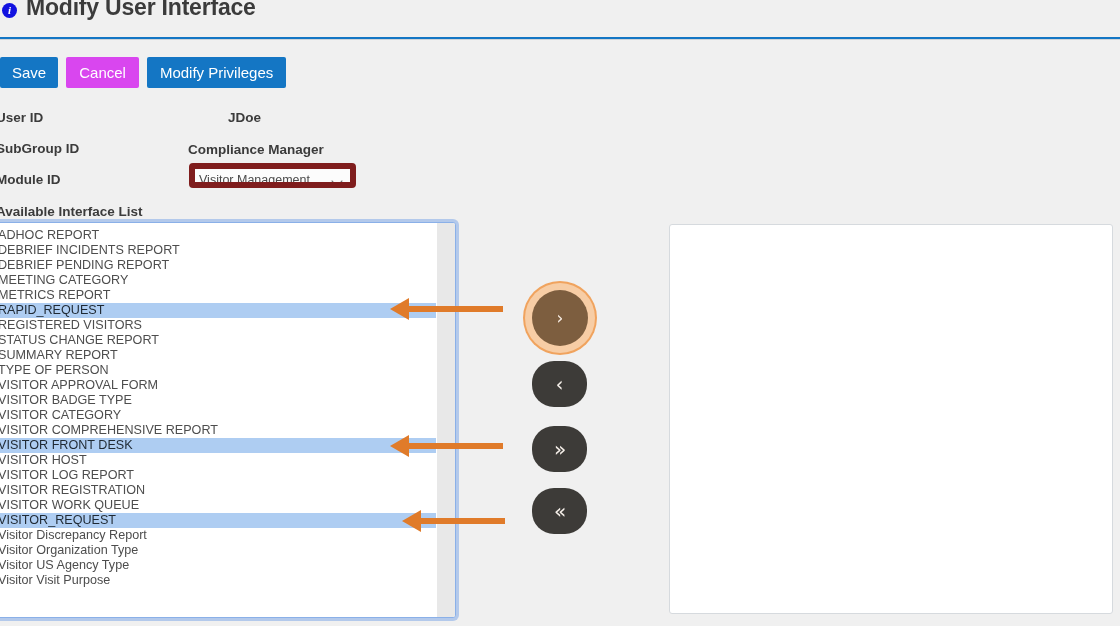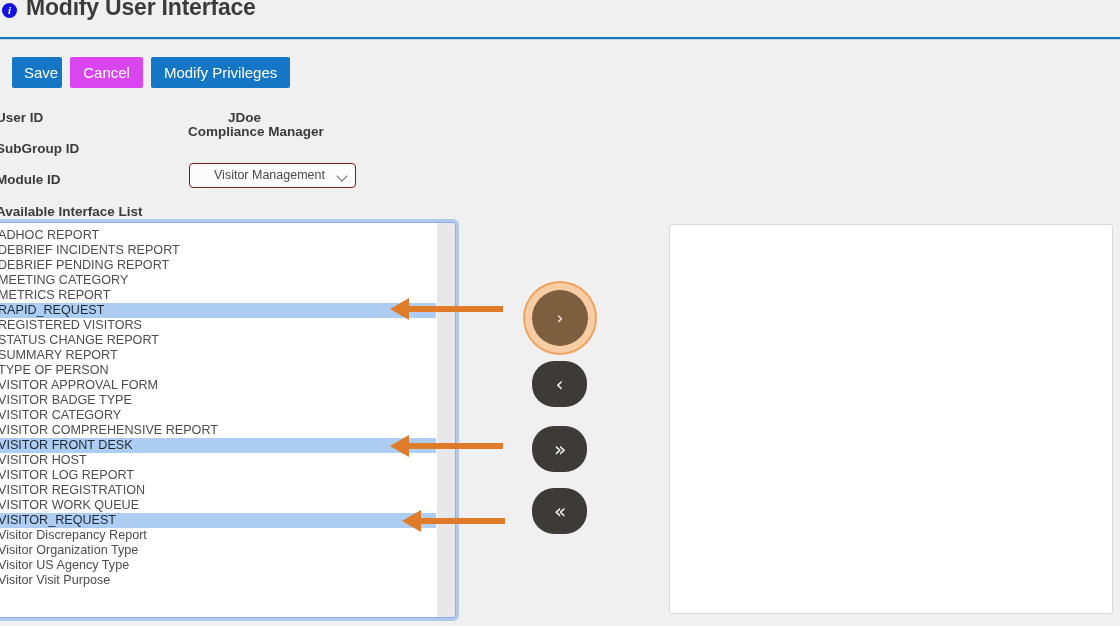--- a/index.html
+++ b/index.html
@@ -72,53 +72,53 @@
     color: #ffffff;
     font-family: "Liberation Sans", sans-serif;
     font-size: 15px;
     line-height: 31px;
     text-align: center;
     cursor: pointer;
     white-space: nowrap;
     display: inline-block;
   }
   .btn.dark { background: #d946ef; }
-  .btn.first { margin-left: 12px; padding-left: 12px; padding-right: 4px; }
+  .btn.first { margin-left: 0; padding-left: 12px; padding-right: 12px; }
 
   
   .field-label {
     position: absolute;
     font-size: 13.5px;
     font-weight: bold;
     color: #3b3b3b;
     white-space: nowrap;
   }
   .field-value {
     position: absolute;
     font-size: 13.5px;
     font-weight: bold;
     color: #3b3b3b;
     white-space: nowrap;
   }
   #lbl-userid    { left: -4px; top: 110px; }
   #val-userid    { left: 188px; top: 110px; margin-left: 40px; }
   #lbl-subgroup  { left: -4px; top: 141px; }
-  #val-subgroup  { left: 188px; top: 124px; }
+  #val-subgroup  { left: 188px; top: 142px; }
   #lbl-module    { left: -4px; top: 172px; }
 
   .select-box {
     position: absolute;
     left: 189px; top: 163px;
     width: 167px; height: 25px;
     background: #fcfcfc;
-    border: 1px solid #7f1d1d;
+    border: 6px solid #7f1d1d;
     border-radius: 4px;
     font-size: 12.5px;
     color: #4a4a4a;
-    padding: 0 24px 0 24px;
+    padding: 0 24px 0 4px;
     line-height: 23px;
     cursor: pointer;
     white-space: nowrap;
     overflow: hidden;
   }
   .select-caret {
     position: absolute;
     right: 8px; top: 8px;
     width: 9px; height: 9px;
     cursor: pointer;

